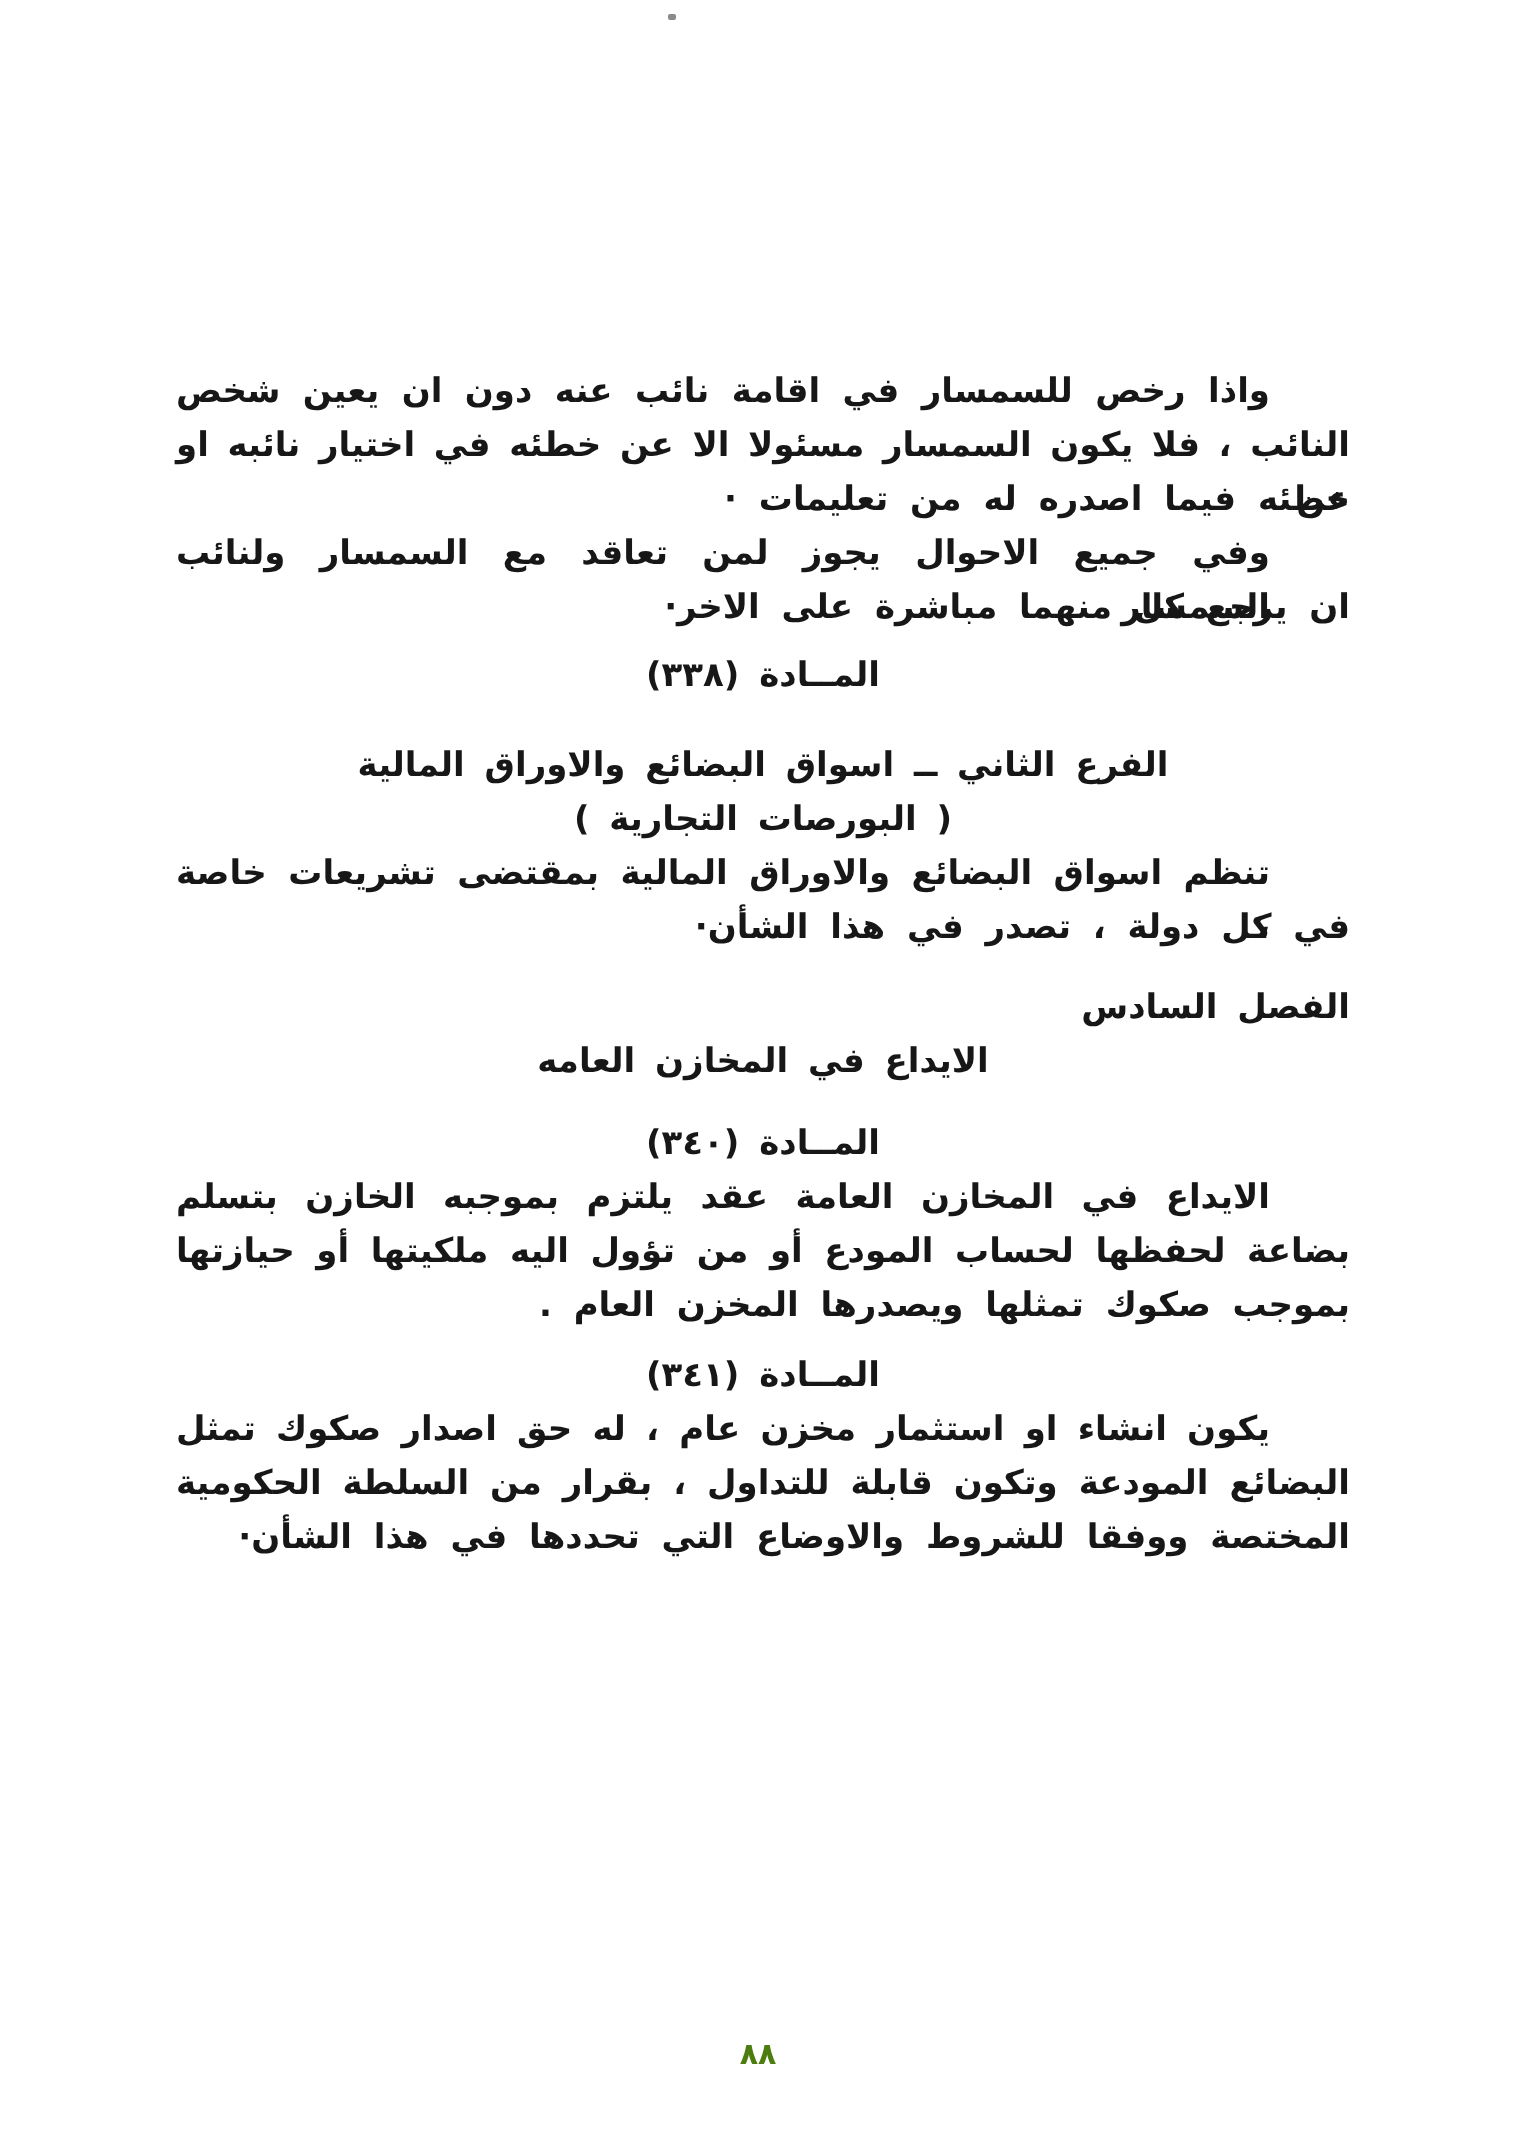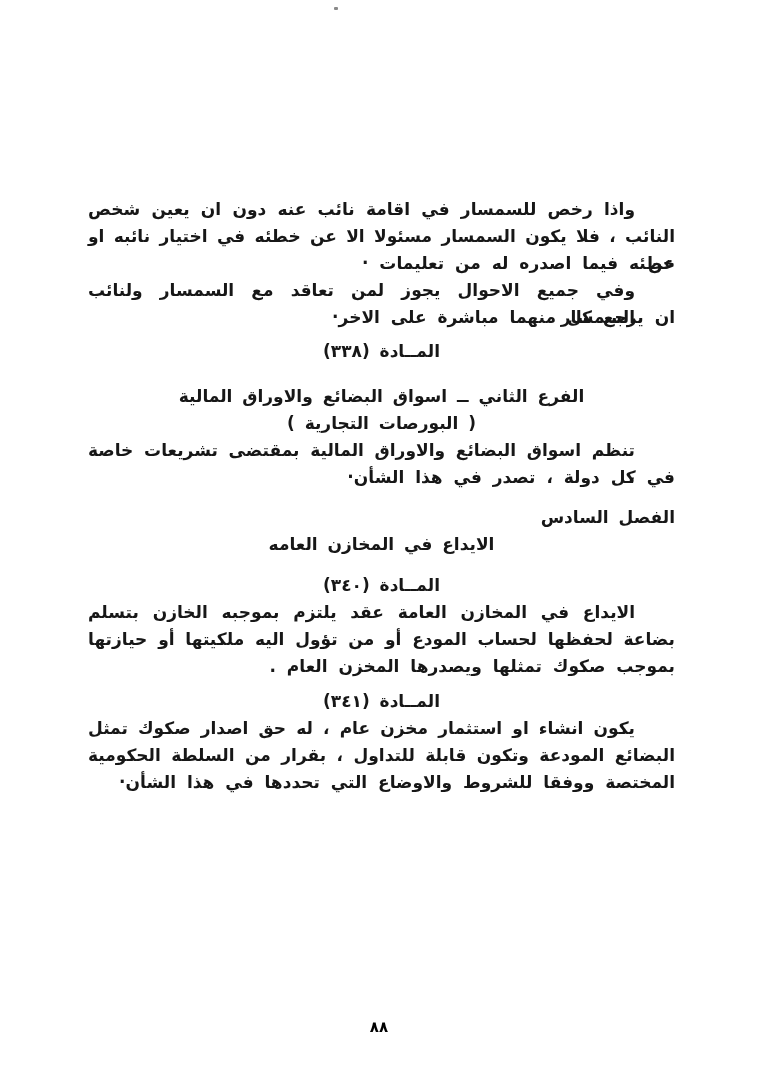--- a/index.html
+++ b/index.html
@@ -17,21 +17,21 @@
   }
   .speck {
     position: absolute;
     left: 334px; top: 7px;
     width: 4px; height: 3px;
     background: #8a8a8a;
     border-radius: 1px;
   }
   .content {
     position: absolute;
-    top: 196px; right: 83px;
+    top: 183px; right: 83px;
     width: 587px;
     direction: rtl;
     margin-left: 45px;
   }
   .line {
     height: 27px;
     line-height: 27px;
     font-size: 17px;
     font-weight: bold;
     word-spacing: 3px;
@@ -49,21 +49,21 @@
   .mt14 { margin-top: 14px; }
   .mt18 { margin-top: 18px; }
   .page-number {
     position: absolute;
     top: 1014px; left: 0; right: 0;
     height: 27px; line-height: 27px;
     text-align: center;
     font-size: 15px;
     font-weight: bold;
     direction: rtl;
-    color: #000000;
+    color: #4d7c0f;
   }
 </style>
 </head>
 <body>
 
 <div class="page">
 
   <div class="speck"></div>
 
   <div class="content">

